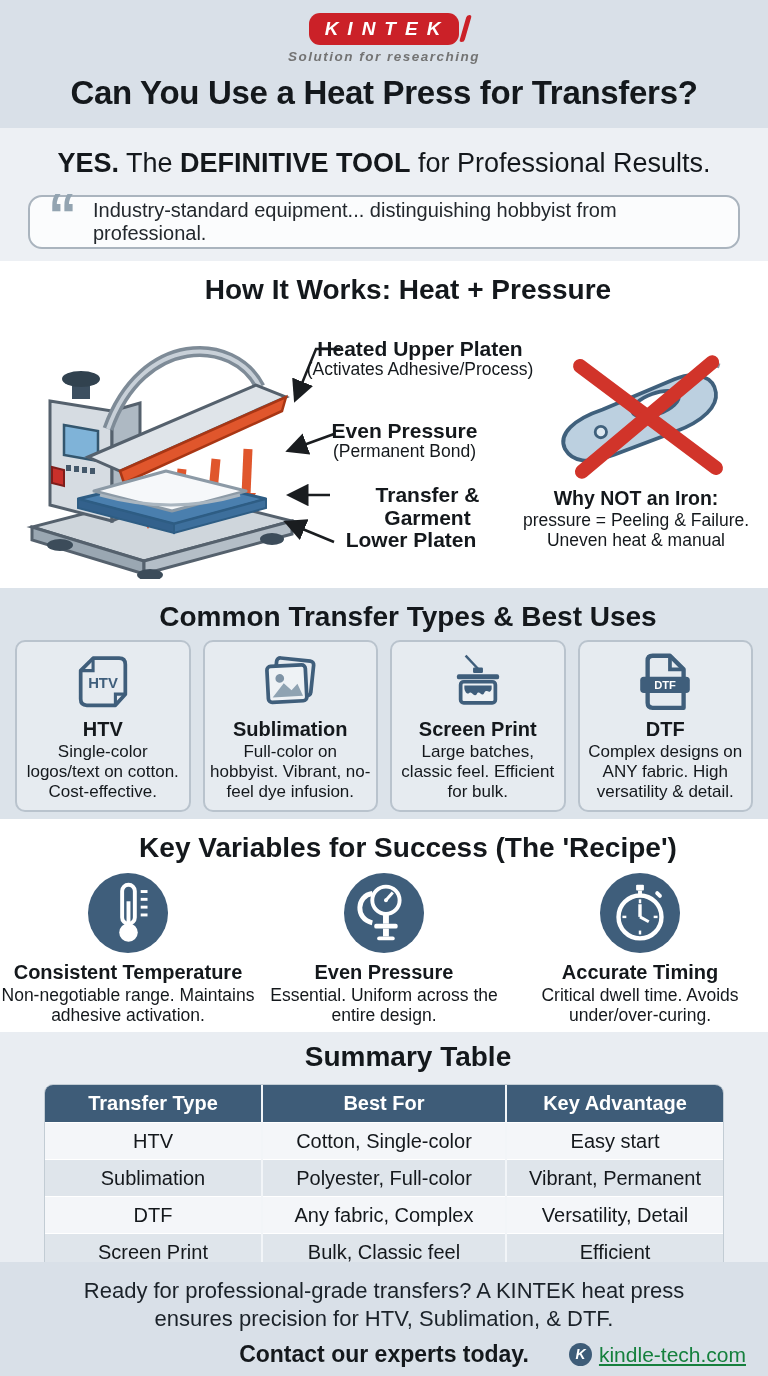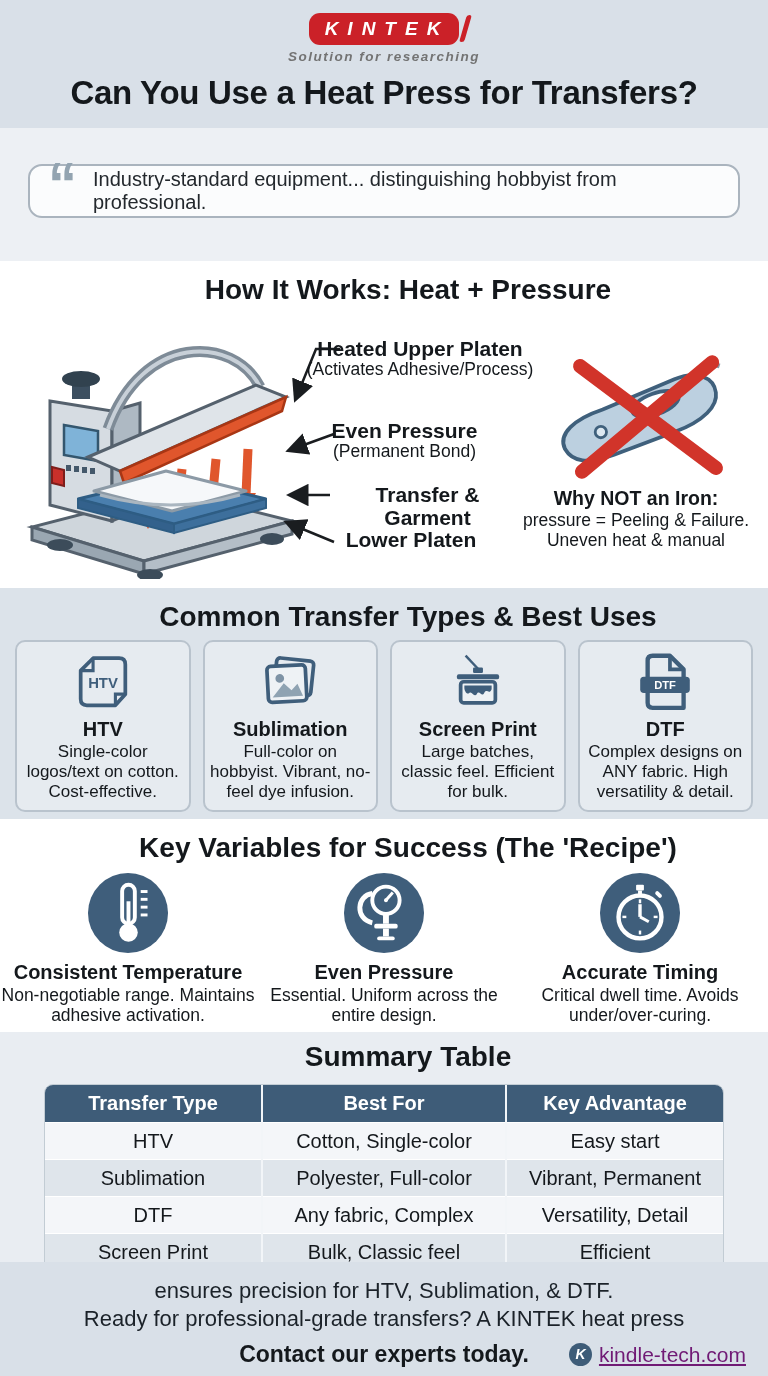--- a/index.html
+++ b/index.html
@@ -83,34 +83,37 @@
   
   .foot { height:114px; background:#d9e0e8; text-align:center; padding-top:15px; }
   .foot-line { font-size:22px; line-height:1.27; color:#1b2229; }
   .cta-row { position:relative; margin-top:8px; height:30px; }
   .cta { font-size:23px; font-weight:700; }
   .site-link { position:absolute; right:22px; top:2px; display:flex; align-items:center; gap:7px; text-decoration:none; cursor:pointer; }
   .k-badge {
     width:23px; height:23px; border-radius:50%; background:#3e5c78; color:#fff;
     font-weight:700; font-style:italic; font-size:14px; line-height:23px; text-align:center; display:inline-block;
   }
-  .link-text { font-size:21px; color:#701a75; text-decoration:underline; }
+  .link-text { font-size:21px; color:#15803d; text-decoration:underline; }
 </style>
 </head>
 <body>
 
 <div class="section hdr">
   <div class="logo-wrap">
     <span class="logo-box">KINTEK</span>
     <div class="tagline">Solution for researching</div>
   </div>
   <div class="main-title">Can You Use a Heat Press for Transfers?</div>
 </div>
 
 <div class="section answer">
+  <div class="yes-line">
+    <b>YES.</b><span> The </span><b>DEFINITIVE TOOL</b><span> for Professional Results.</span>
+  </div>
   <div class="quote-box">
     <span class="quote-glyph">“</span>
     <span class="quote-text">Industry-standard equipment... distinguishing hobbyist from professional.</span>
   </div>
 </div>
 
 <div class="section how">
   <div class="sec-heading">How It Works: Heat + Pressure</div>
 
   <svg class="abs" style="left:20px; top:46px;" width="290" height="272" viewBox="0 0 290 272">
@@ -355,22 +358,22 @@
           <td>Screen Print</td>
           <td>Bulk, Classic feel</td>
           <td>Efficient</td>
         </tr>
       </tbody>
     </table>
   </div>
 </div>
 
 <div class="section foot">
+  <div class="foot-line">Ready for professional-grade transfers? A KINTEK heat press</div>
   <div class="foot-line">ensures precision for HTV, Sublimation, &amp; DTF.</div>
-  <div class="foot-line">Ready for professional-grade transfers? A KINTEK heat press</div>
   <div class="cta-row">
     <span class="cta">Contact our experts today.</span>
     <a class="site-link">
       <span class="k-badge">K</span>
       <span class="link-text">kindle-tech.com</span>
     </a>
   </div>
 </div>
 
 </body></html>

